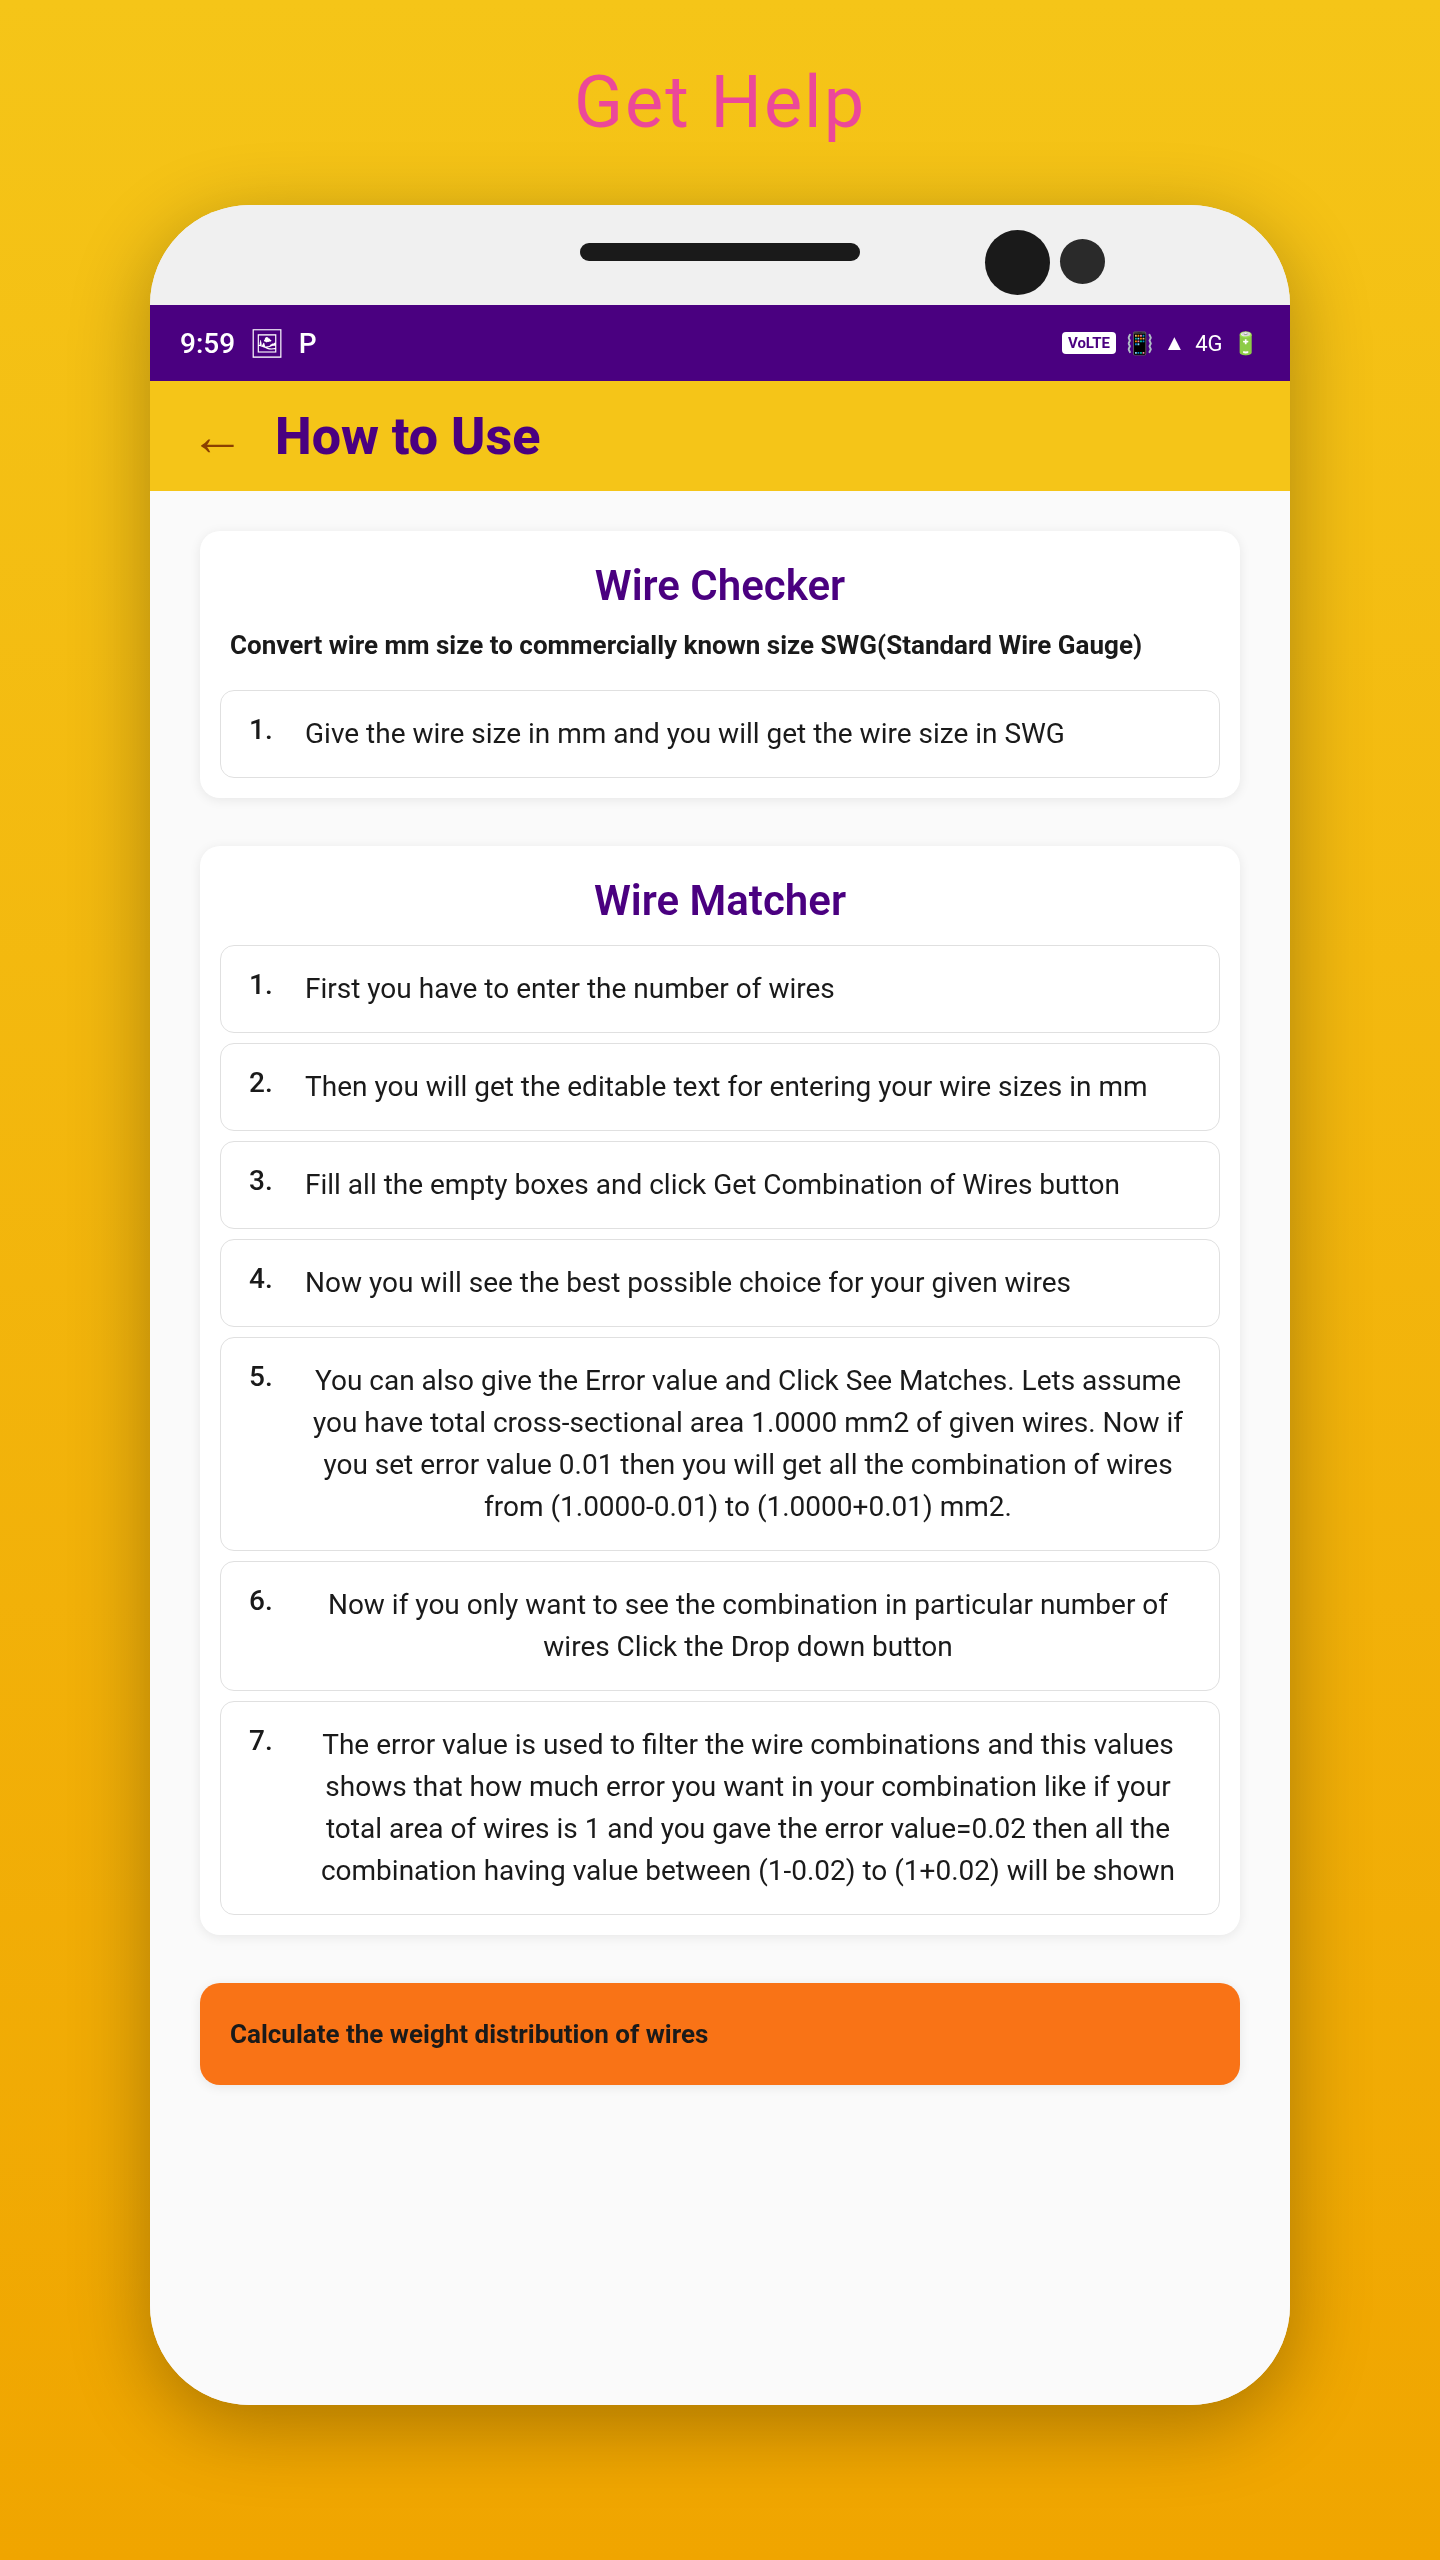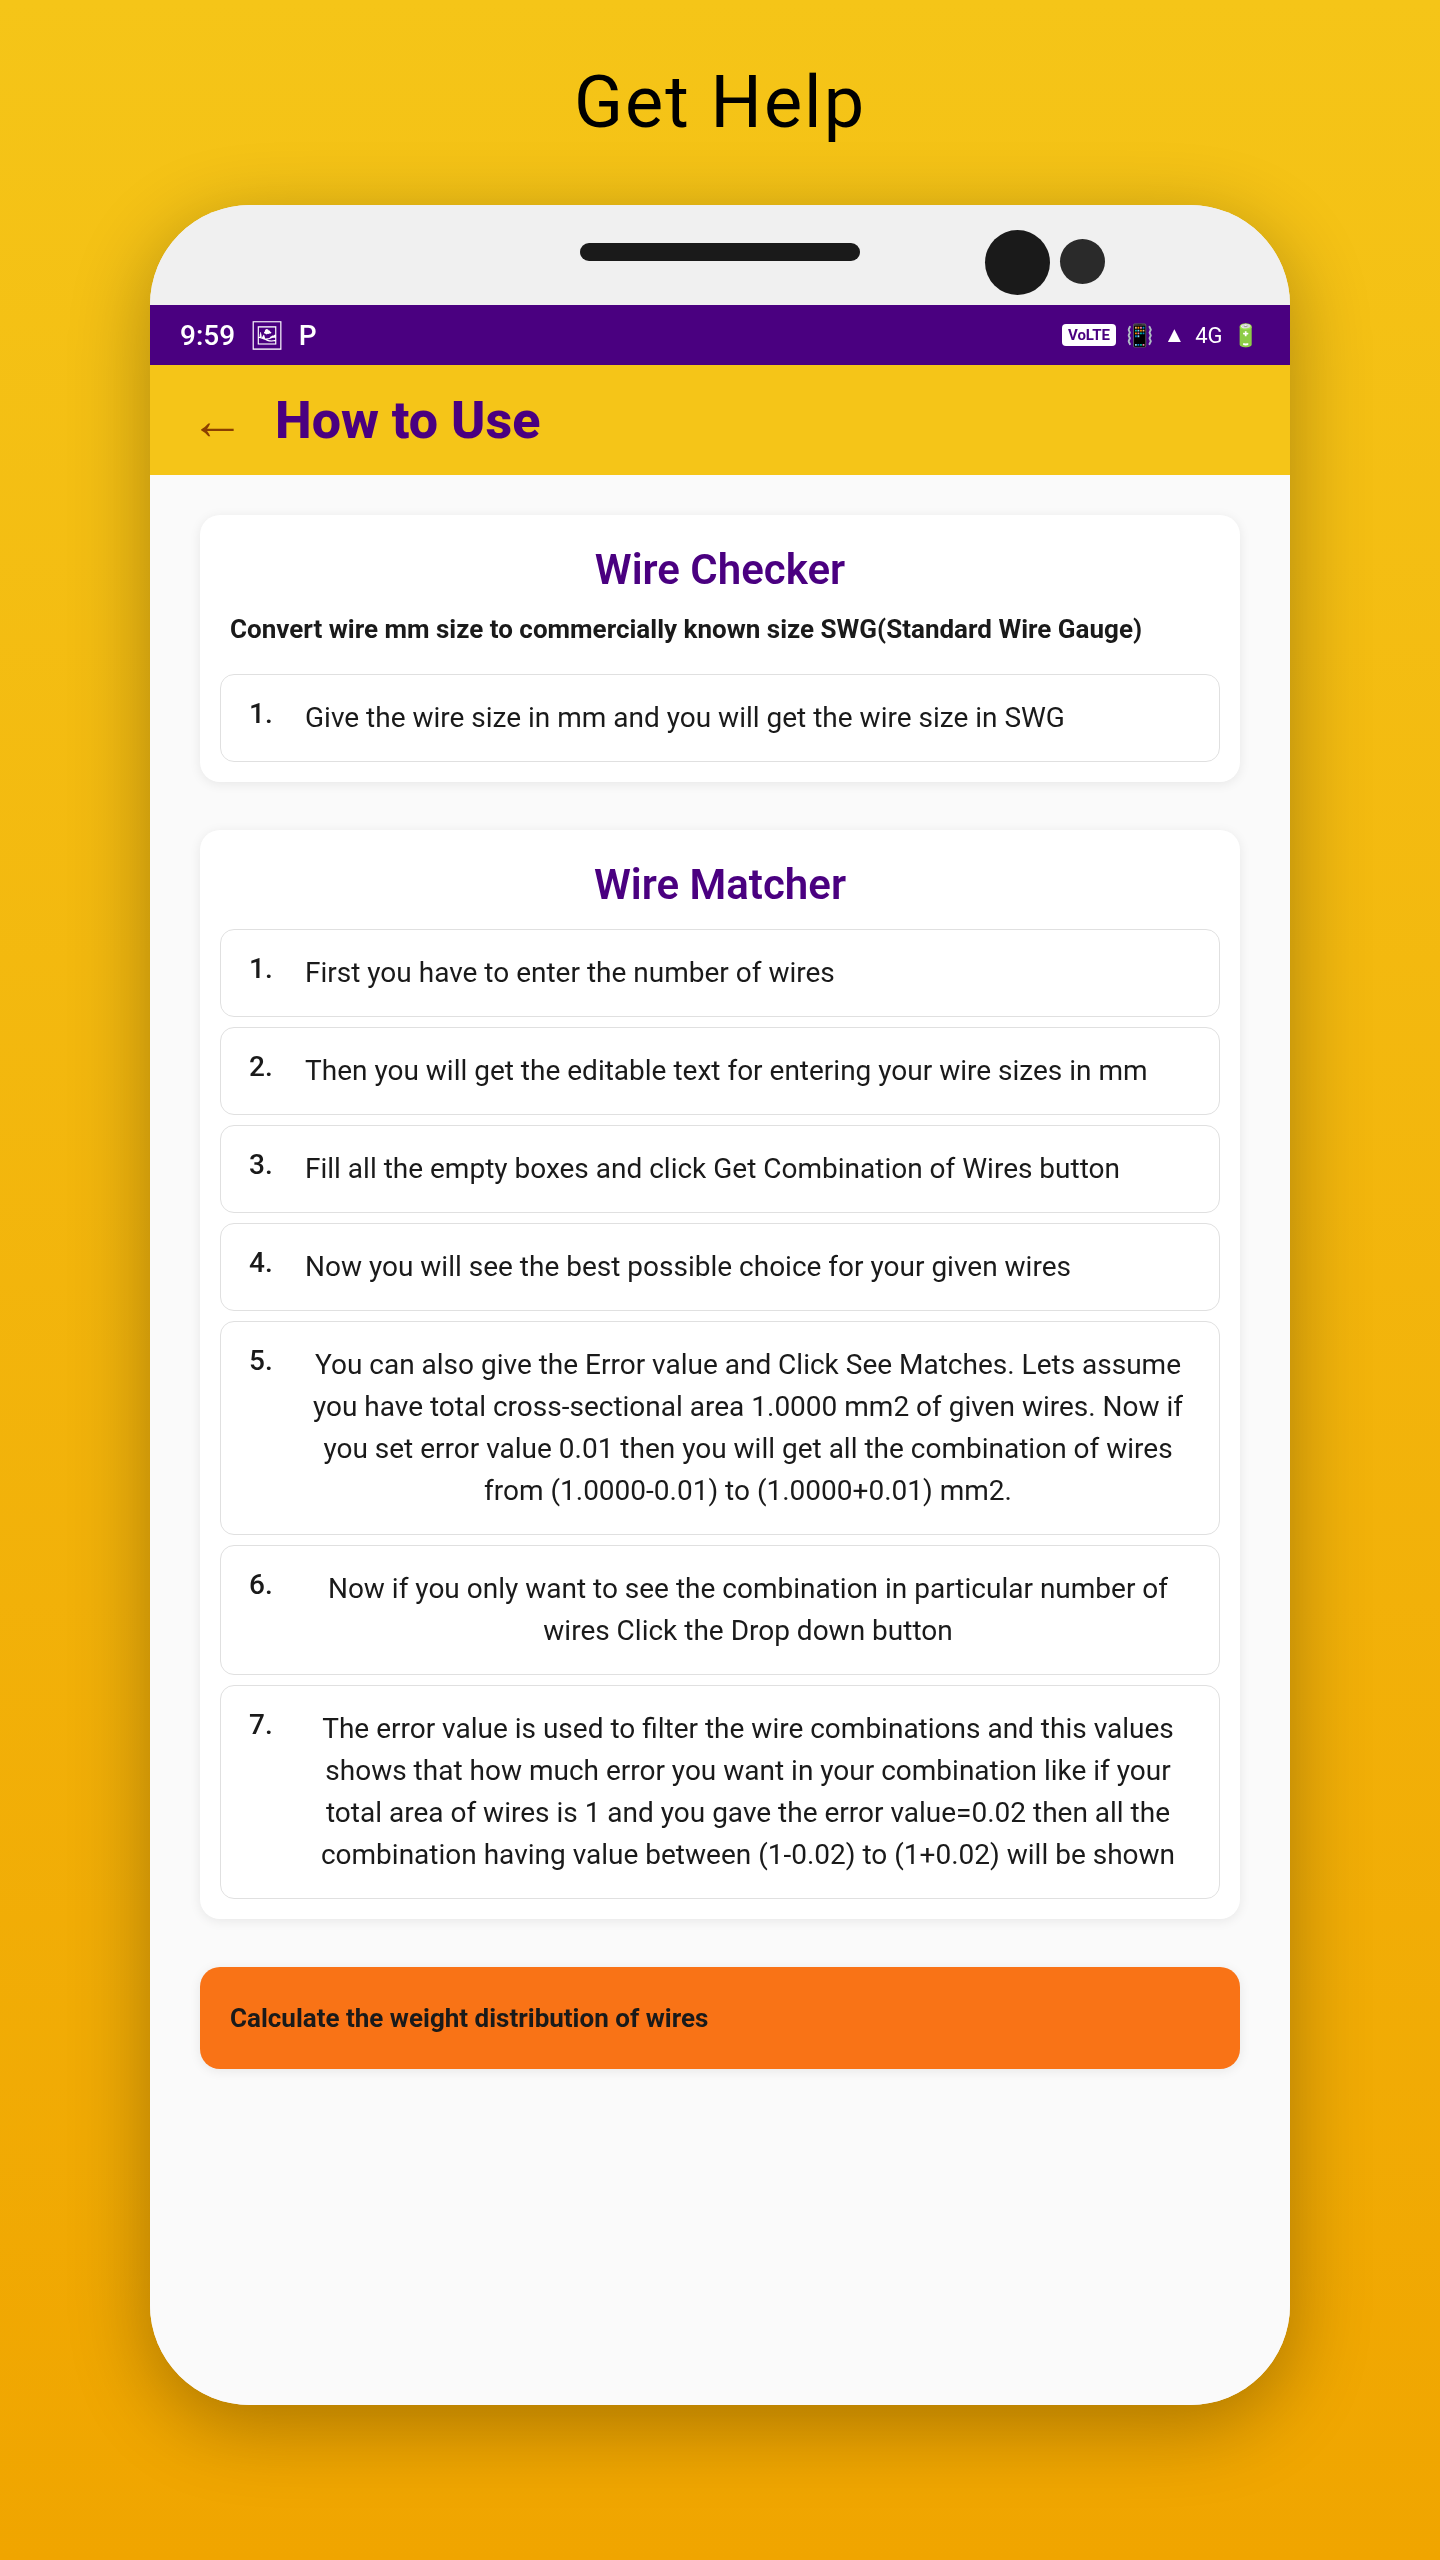--- a/index.html
+++ b/index.html
@@ -9,21 +9,21 @@
       background: linear-gradient(180deg, #f5c518 0%, #f0a500 100%);
       font-family: 'Roboto', Arial, sans-serif;
       display: flex;
       flex-direction: column;
       align-items: center;
       padding: 0 0 60px 0;
     }
 
     
     .page-title {
-      color: #000000;
+      color: #ec4899;
       font-size: 72px;
       font-weight: 400;
       margin-top: 60px;
       margin-bottom: 60px;
       letter-spacing: 2px;
     }
 
     
     .phone-frame {
       width: 1140px;
@@ -72,21 +72,21 @@
       background: #2a2a2a;
       border-radius: 50%;
       position: absolute;
       right: 185px;
       top: 34px;
     }
 
     
     .status-bar {
       background: #4a0080;
-      height: 60px;
+      height: 76px;
       display: flex;
       align-items: center;
       justify-content: space-between;
       padding: 0 30px;
       flex-shrink: 0;
     }
     .status-time {
       color: white;
       font-size: 28px;
       font-weight: 500;

